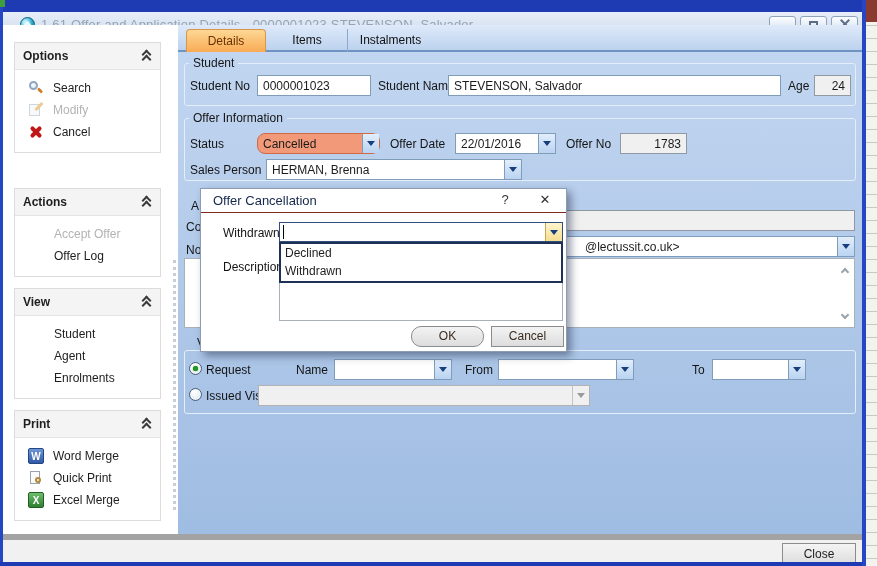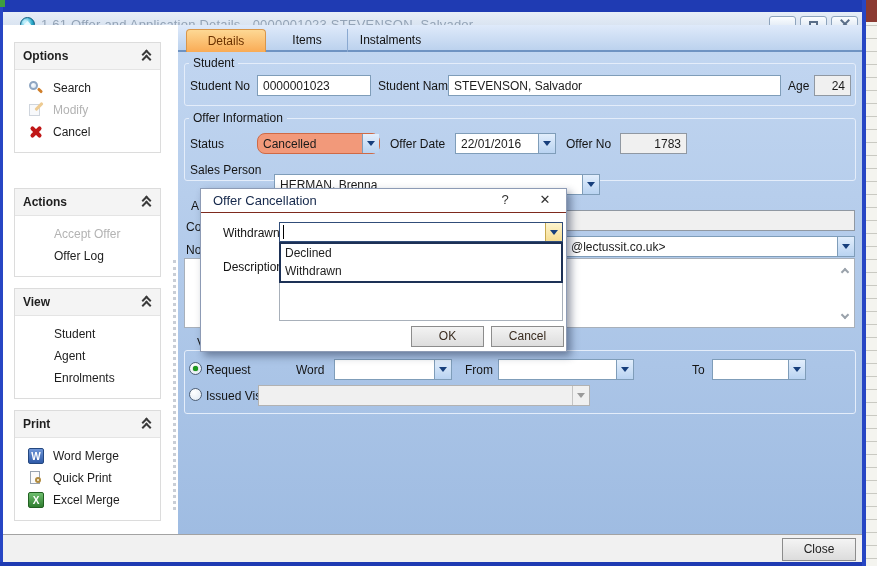--- a/index.html
+++ b/index.html
@@ -136,25 +136,25 @@
   .dlg-combo .btn { position:absolute; right:0; top:0; bottom:0; width:17px;
     background:linear-gradient(#fdf4cf,#f6dd92); border-left:1px solid #c8a94e;
     display:flex; align-items:center; justify-content:center; }
   .dlg-textarea { position:absolute; left:78px; top:53px; width:284px; height:79px;
     background:#fff; border:1px solid #a8b0ba; }
   .dlg-list { position:absolute; left:78px; top:53px; width:284px; height:41px;
     background:#fff; border:2px solid #1d3156; }
   .dlg-list .opt { height:18px; line-height:18px; padding:0 4px; color:#1d1d1d; }
   .dlg-btn { position:absolute; top:137px; width:73px; height:21px; background:linear-gradient(#f3f3f3,#dddddd);
     border:1px solid #8c8c8c; text-align:center; line-height:19px; color:#3a2c20; }
-  .dlg-btn.ok { left:210px; } .dlg-btn.cancel { left:290px; }
+  .dlg-btn.ok { left:210px;border-radius:10px; } .dlg-btn.cancel { left:290px; }
 
   
   .footer { position:absolute; left:3px; top:534px; width:859px; height:28px; background:#f1f1f1;
-    border-top:1px solid #a3a3a3; }
+    border-top:6px solid #a3a3a3; }
   .close-btn { position:absolute; right:6px; top:3px; width:74px; height:23px;
     background:linear-gradient(#f4f4f4,#dcdcdc); border:1px solid #8c8c8c; text-align:center;
     line-height:21px; color:#222; }
 </style>
 </head>
 <body>
 
 <div id="window">
 
   <div class="titlebar">
@@ -308,51 +308,51 @@
     <span class="lbl" style="left:212px; top:112px;">Offer Date</span>
     <div class="combo" style="left:277px; top:108px; width:101px;">
       <span class="val">22/01/2016</span>
       <span class="btn">
           <span class="tri"></span>
         </span>
     </div>
     <span class="lbl" style="left:388px; top:112px;">Offer No</span>
     <div class="field ro" style="left:442px; top:108px; width:67px;">1783</div>
     <span class="lbl" style="left:12px; top:138px;">Sales Person</span>
-    <div class="combo" style="left:96px; top:134px; width:326px;margin-top:15px;">
+    <div class="combo" style="left:88px; top:134px; width:256px;">
       <span class="val">HERMAN, Brenna</span>
       <span class="btn">
           <span class="tri"></span>
         </span>
     </div>
 
     <span class="lbl" style="left:13px; top:174px;">A</span>
     <span class="lbl" style="left:8px; top:195px;">Co</span>
     <div class="field ro" style="left:152px; top:185px; width:525px; text-align:left;"></div>
     <span class="lbl" style="left:8px; top:218px;">No</span>
     <div class="combo" style="left:122px; top:211px; width:555px;">
-      <span class="val" style="left:270px;text-align:center;">@lectussit.co.uk&gt;</span>
+      <span class="val" style="left:284px;text-align:center;">@lectussit.co.uk&gt;</span>
       <span class="btn">
           <span class="tri"></span>
         </span>
     </div>
     <div class="notes" style="left:6px; top:233px; width:671px; height:70px;">
       <span class="scroll-chev up" style="top:8px;">
           <i></i>
         </span>
       <span class="scroll-chev down" style="bottom:8px;">
           <i></i>
         </span>
     </div>
     <span class="lbl" style="left:19px; top:311px;">V</span>
 
     <fieldset class="grp" style="left:6px; top:325px; width:672px; height:64px;"></fieldset>
     <span class="radio sel" style="left:11px; top:337px;"></span>
     <span class="lbl" style="left:28px; top:338px;">Request</span>
-    <span class="lbl" style="left:118px; top:338px;">Word</span>
+    <span class="lbl" style="left:118px; top:338px;">Name</span>
     <div class="combo" style="left:156px; top:334px; width:118px;">
       <span class="btn">
           <span class="tri"></span>
         </span>
     </div>
     <span class="lbl" style="left:287px; top:338px;">From</span>
     <div class="combo" style="left:320px; top:334px; width:136px;">
       <span class="btn">
           <span class="tri"></span>
         </span>

